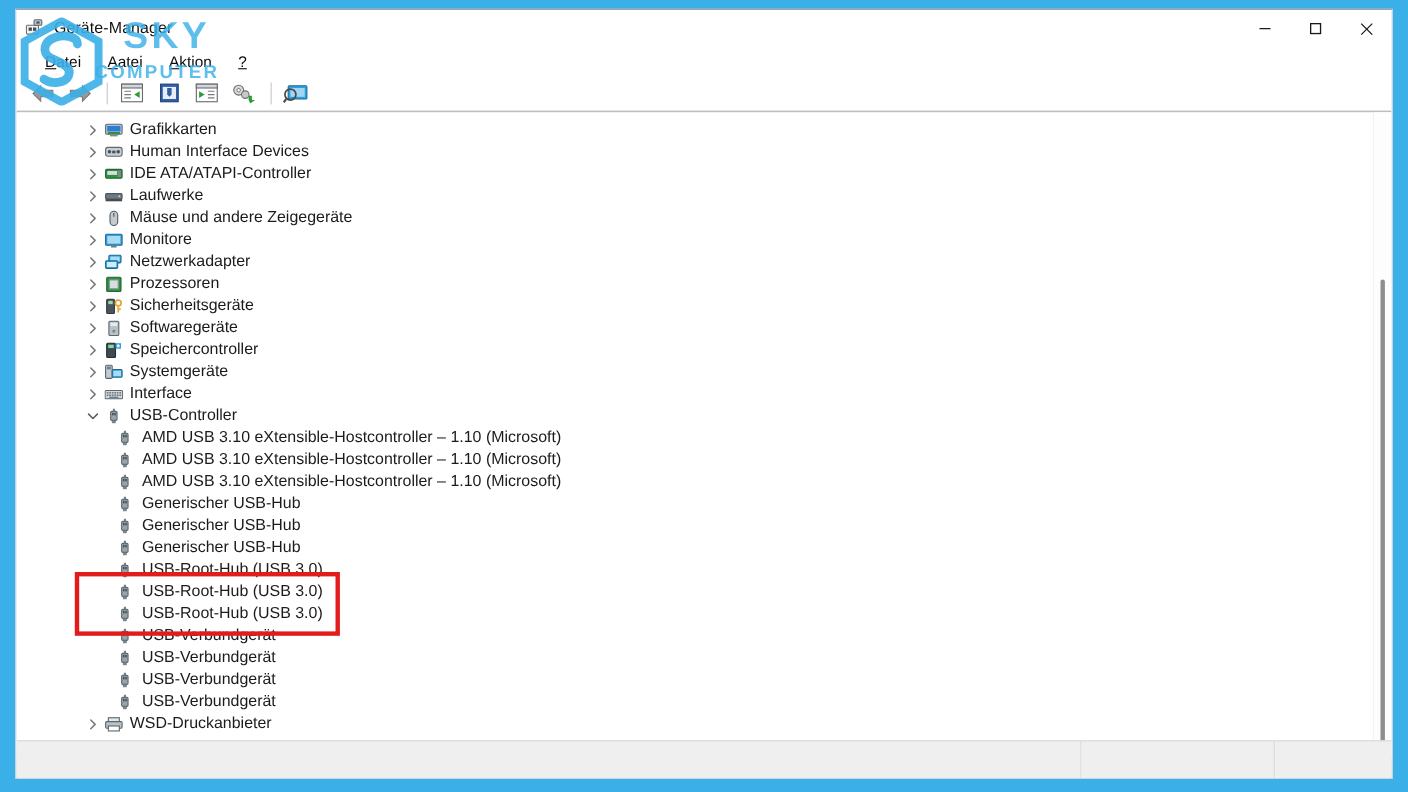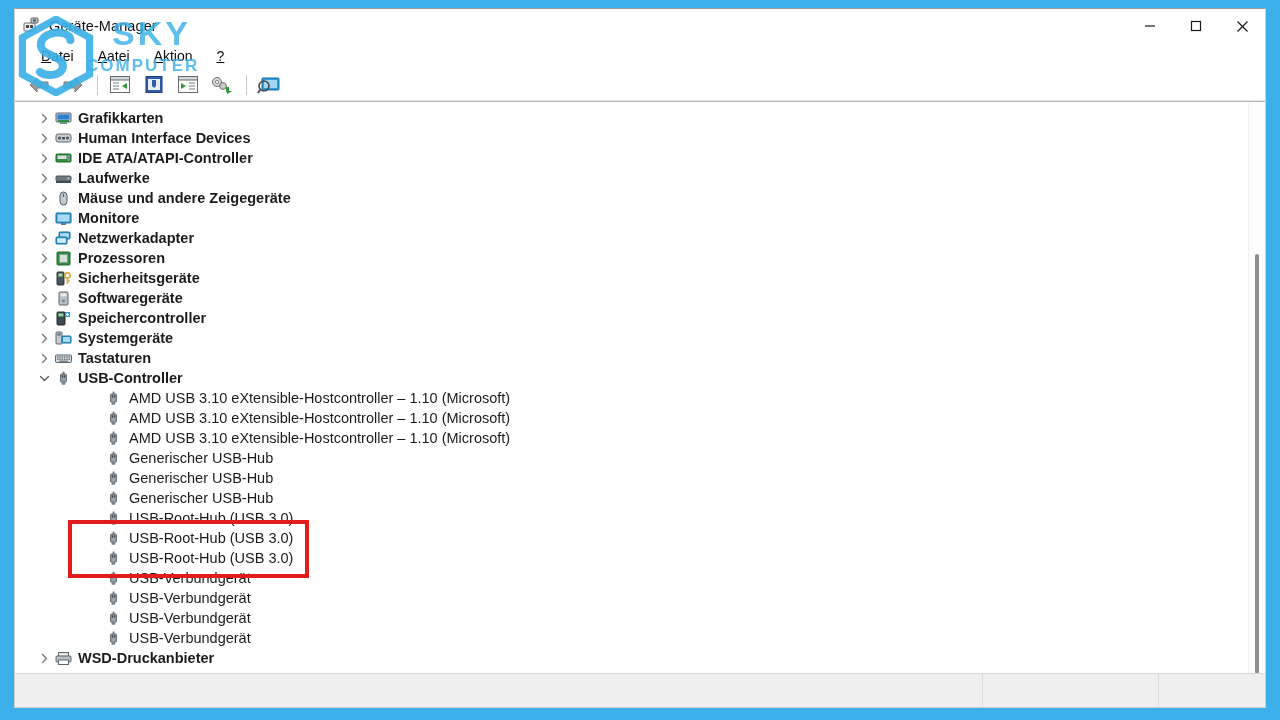--- a/index.html
+++ b/index.html
@@ -130,21 +130,21 @@
     color: #6b6b6b;
     flex: 0 0 auto;
   }
   .row .tico {
     width: 20px; height: 20px;
     display: flex; align-items: center; justify-content: center;
     flex: 0 0 auto;
     margin-right: 5px;
   }
   .row .label { line-height: 20px; }
-  .row.lvl1 { padding-left: 20px; font-weight: bold; }
+  .row.lvl1 { padding-left: 60px; }
   .row.lvl2 { padding-left: 88px; align-items: flex-end; }
   .row.lvl2 .tico { margin-right: 6px; }
 
   
   #redbox {
     position: absolute;
     left: 53px;
     top: 418px;
     width: 241px;
     height: 58px;
@@ -551,21 +551,21 @@
                 <rect x="13.5" y="6.4" width="1.6" height="1.4" fill="#6f7b84"></rect>
                 <rect x="2" y="8.6" width="1.6" height="1.4" fill="#6f7b84"></rect>
                 <rect x="4.3" y="8.6" width="1.6" height="1.4" fill="#6f7b84"></rect>
                 <rect x="6.6" y="8.6" width="1.6" height="1.4" fill="#6f7b84"></rect>
                 <rect x="8.9" y="8.6" width="1.6" height="1.4" fill="#6f7b84"></rect>
                 <rect x="11.2" y="8.6" width="1.6" height="1.4" fill="#6f7b84"></rect>
                 <rect x="13.5" y="8.6" width="1.6" height="1.4" fill="#6f7b84"></rect>
                 <rect x="4.3" y="10.6" width="8.4" height="1.3" fill="#6f7b84"></rect>
               </svg>
             </span>
-            <span class="label">Tastaturen</span>
+            <span class="label">Interface</span>
           </div>
           <div class="row lvl1">
             <span class="chev">
               <svg width="11" height="11" viewBox="0 0 11 11">
                 <path d="M1.5 3.5 L5.5 7.5 L9.5 3.5" fill="none" stroke="#5f5f5f" stroke-width="1.4" stroke-linecap="round" stroke-linejoin="round"></path>
               </svg>
             </span>
             <span class="tico">
               <svg width="17" height="17" viewBox="0 0 17 17">
                 <rect x="5.6" y="4" width="5.8" height="8.2" rx="1" fill="#9aa3aa" stroke="#5c666d"></rect>

